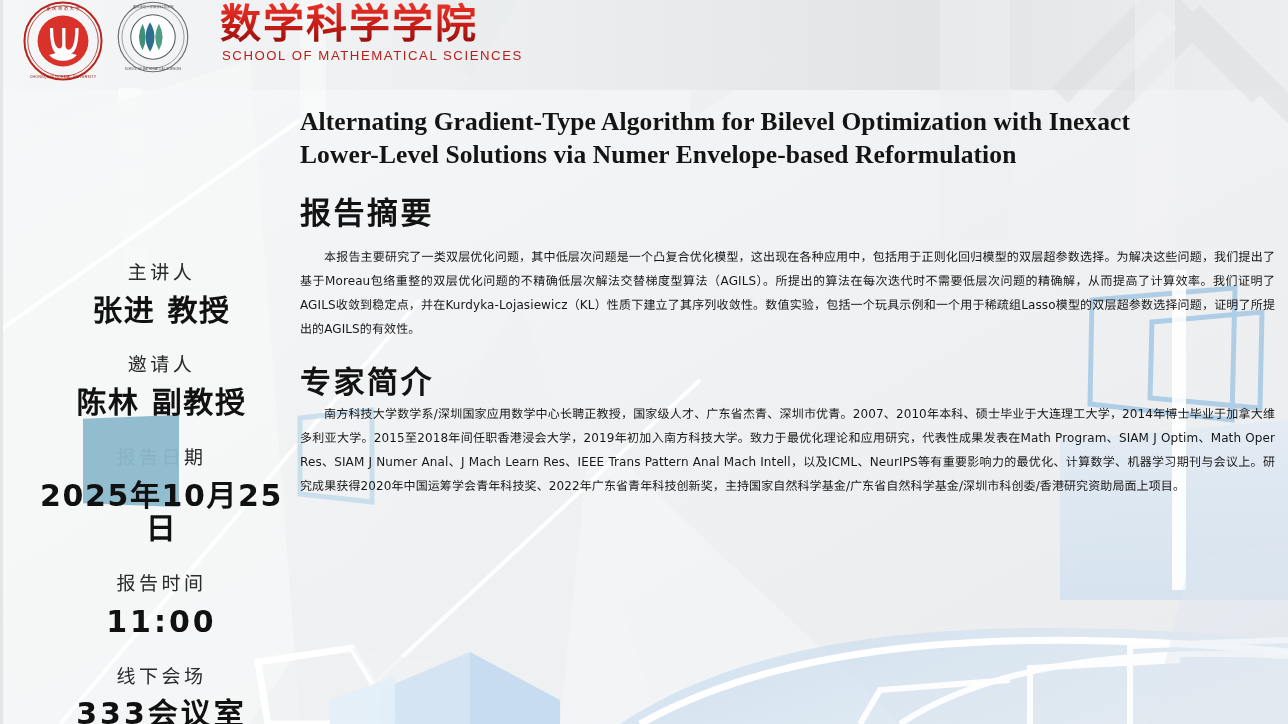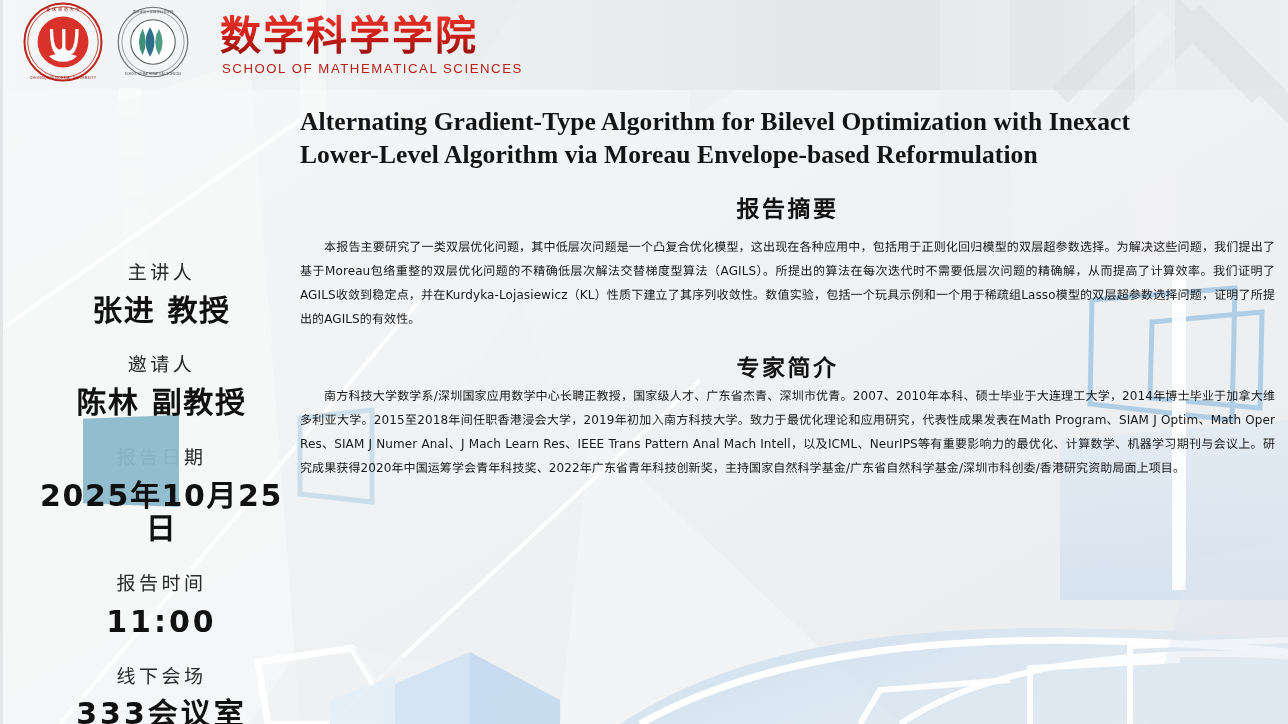--- a/index.html
+++ b/index.html
@@ -23,21 +23,21 @@
     position:absolute; inset:0;
     width:1288px; height:724px;
     z-index:0;
   }
 
   
   #header {
     position:absolute; top:0; left:0;
     width:1288px; height:88px;
     z-index:5;
-    display:flex; align-items:center;
+    display:flex; align-items:flex-start;
     padding-left:22px;
   }
 
   .logo-wrap { position:relative; flex:0 0 auto; }
 
   .logo-cqnu { width:82px; height:82px; }
   .logo-sms  { width:74px; height:74px; margin-left:12px; }
 
   #brand-block {
     margin-left:30px;
@@ -123,23 +123,23 @@
 
   
   #content {
     position:absolute;
     top:196px; left:300px;
     width:975px;
     z-index:5;
   }
 
   .section-heading {
-    text-align:center;
-    font-family:"DejaVu Sans", sans-serif;
-    font-size:23px;
+    text-align:left;
+    font-family:"DejaVu Sans", sans-serif;
+    font-size:31px;
     font-weight:bold;
     color:#131313;
     letter-spacing:2.5px;
     line-height:1.15;
   }
 
   .body-text {
     font-family:"DejaVu Sans", sans-serif;
     font-size:12px;
     line-height:2.0;
@@ -293,21 +293,21 @@
     </div>
 
     <div id="brand-block">
       <div id="brand-cn">数学科学学院</div>
       <div id="brand-en">SCHOOL OF MATHEMATICAL SCIENCES</div>
     </div>
   </div>
 
   <div id="talk-title">
     <div>Alternating Gradient-Type Algorithm for Bilevel Optimization with Inexact</div>
-    <div>Lower-Level Algorithm via Moreau Envelope-based Reformulation</div>
+    <div>Lower-Level Solutions via Numer Envelope-based Reformulation</div>
   </div>
 
   <div id="sidebar">
     <div id="teal-shape"></div>
 
     <div class="sb-label">主讲人</div>
     <div class="sb-value">张进  教授</div>
 
     <div class="sb-label">邀请人</div>
     <div class="sb-value">陈林  副教授</div>

